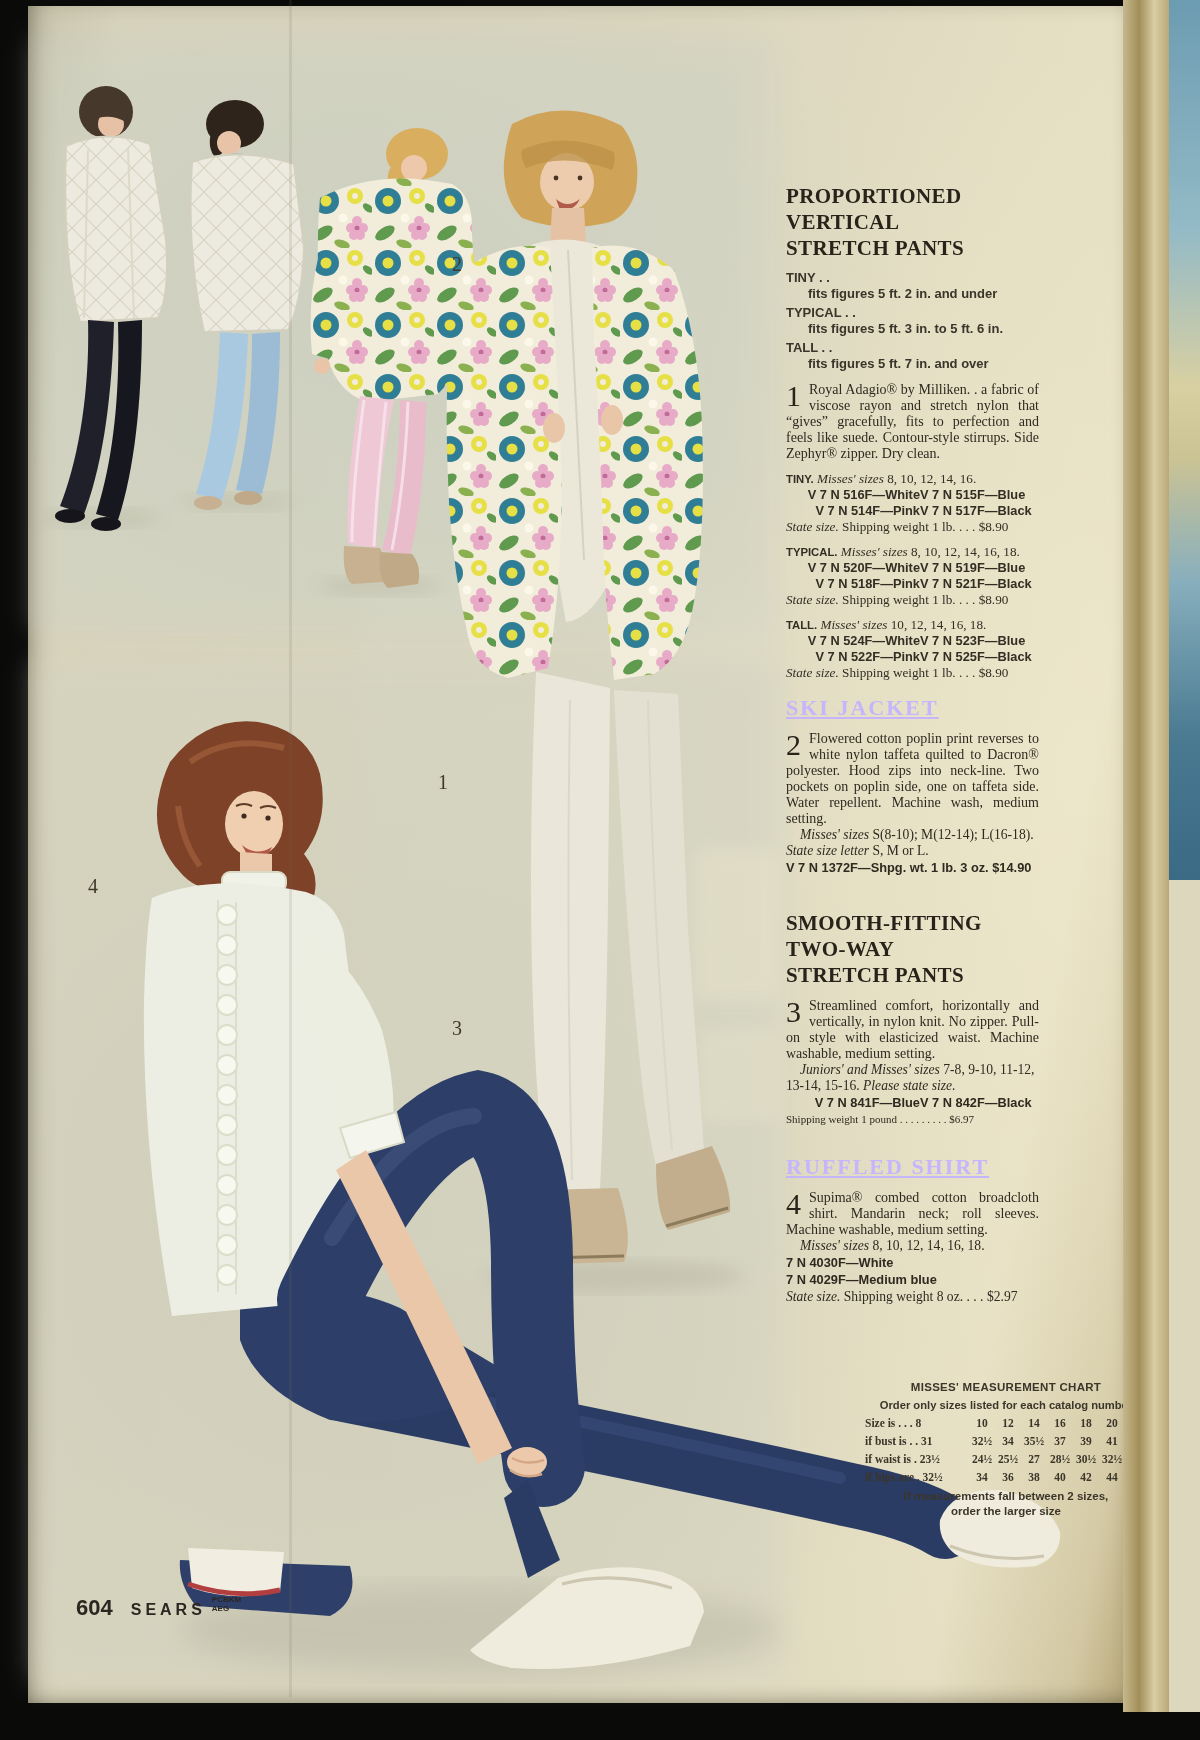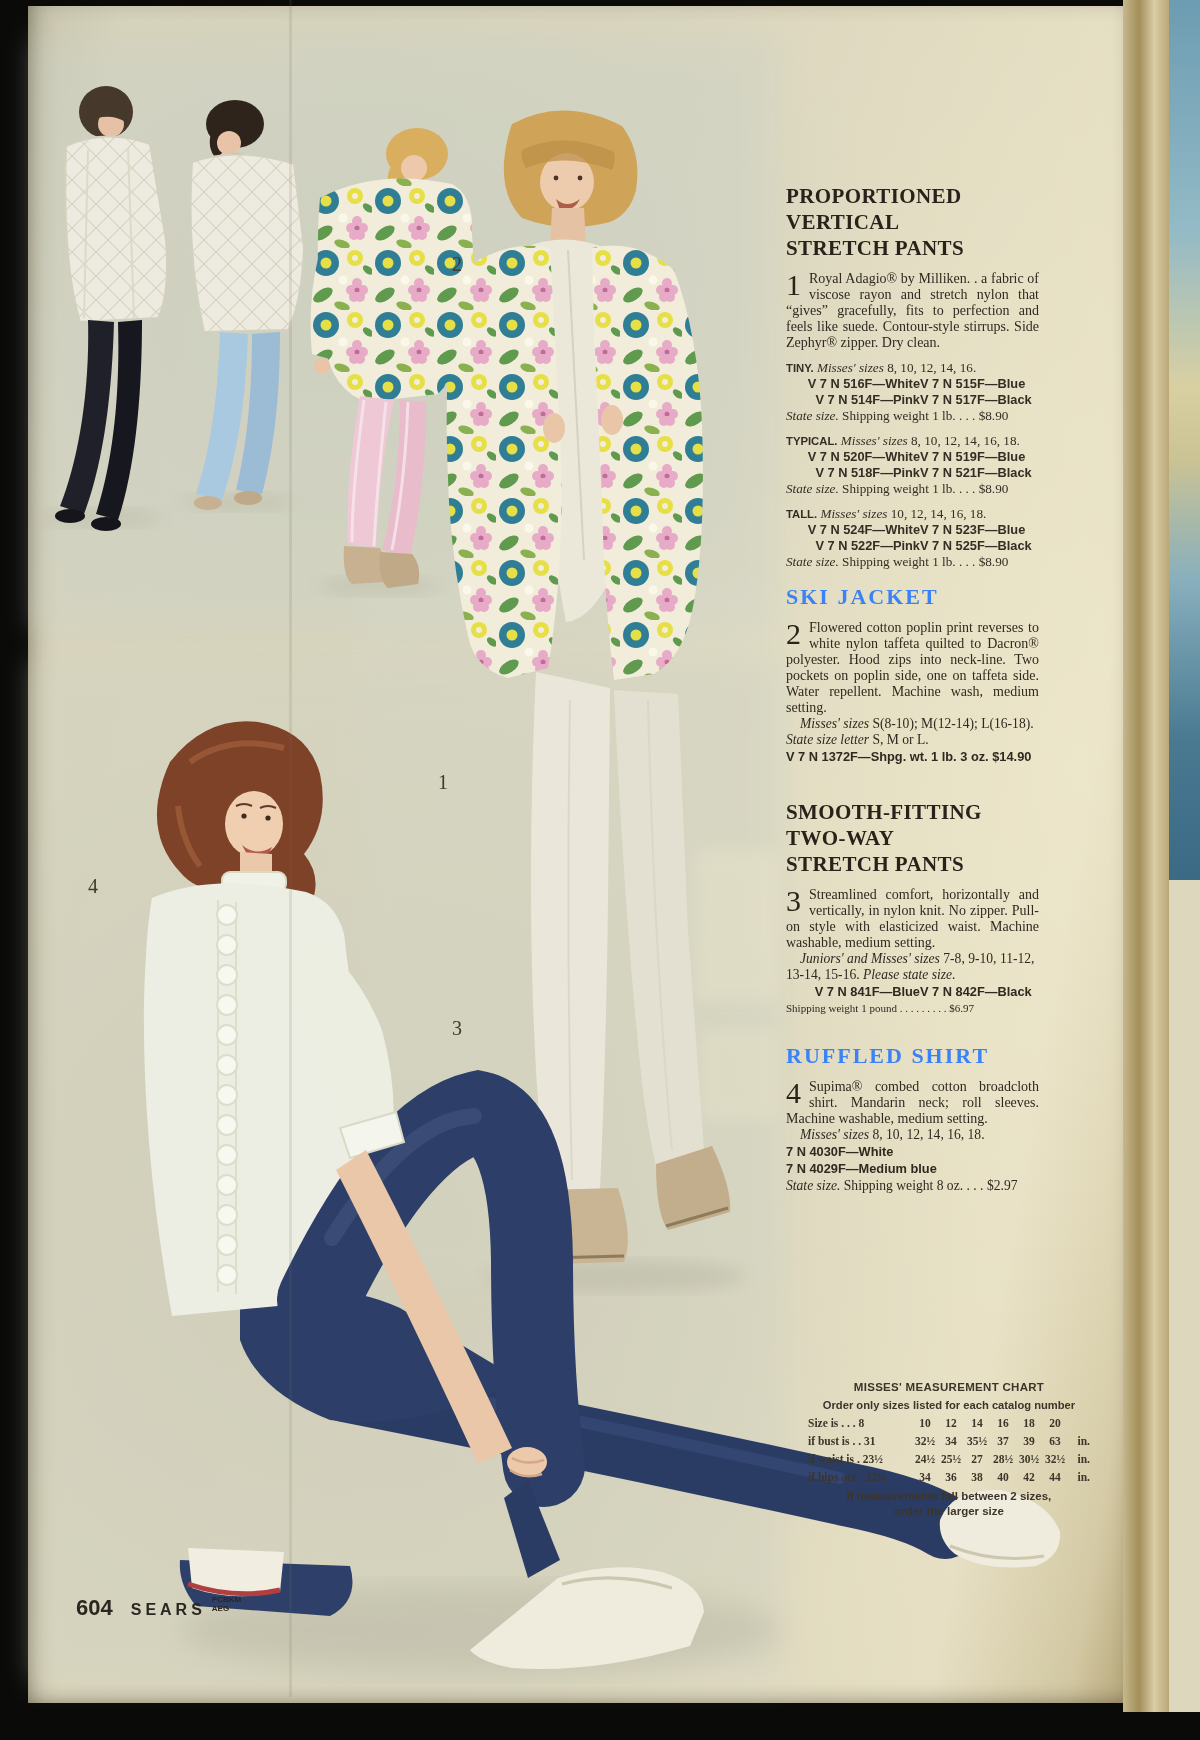--- a/index.html
+++ b/index.html
@@ -18,35 +18,35 @@
   .photo{position:absolute;left:0;top:0;width:1200px;height:1740px;}
   
   .curl{position:absolute;left:1123px;top:0;width:46px;height:1712px;
     background:linear-gradient(90deg,#c6b88e 0%,#a28e58 35%,#d9cda6 68%,#baa877 100%);}
   .next-page{position:absolute;left:1169px;top:0;width:31px;height:1712px;background:#ddd7bd;}
   .np-photo{position:absolute;left:0;top:0;width:100%;height:880px;
     background:linear-gradient(180deg,#6c9cb2 0%,#93bac6 26%,#d9d0a2 44%,#cbc394 52%,#88afbd 66%,#497a92 84%,#3a6a84 100%);}
   
   .col{position:absolute;left:786px;top:183px;width:253px;color:#2f2920;}
   .h1{font:700 21px/26px "Liberation Serif",serif;letter-spacing:.4px;color:#29221a;}
-  .h2{font:700 22px/26px "Liberation Serif",serif;letter-spacing:2px;color:#3b82f6;margin-top:14px;}
+  .h2{font:700 22px/26px "Liberation Serif",serif;letter-spacing:2px;color:#c4b5fd;margin-top:14px;text-decoration:underline;}
   .fits{margin-top:9px;font-family:"Liberation Sans",sans-serif;font-weight:700;
         font-size:13px;line-height:16px;color:#3a342a;}
   .fit-desc{padding-left:22px;margin-bottom:3px;}
   .item-para{margin-top:10px;font-size:14px;line-height:16px;text-align:justify;}
   .drop-no{float:left;font:400 30px/28px "Liberation Serif",serif;padding-right:8px;color:#2a231a;}
   .size-group{margin-top:9px;font-size:13.2px;line-height:16px;color:#332d24;}
   .sg-label{font-family:"Liberation Sans",sans-serif;font-weight:700;font-size:11.3px;}
   .it{font-style:italic;}
   .code-row{display:flex;font-family:"Liberation Sans",sans-serif;font-weight:700;font-size:12.8px;text-align:right;}
   .code-row span:first-child{width:134px;flex:none;}
   .sizes-para{font-size:13.6px;line-height:16px;text-indent:14px;}
   .code-line{font-family:"Liberation Sans",sans-serif;font-weight:700;font-size:12.8px;line-height:17px;} .mt26{margin-top:26px;} .mt34{margin-top:34px;}
   
-  .chart{position:absolute;left:808px;top:1378px;width:282px;
+  .chart{position:absolute;left:865px;top:1378px;width:282px;
     font-family:"Liberation Sans",sans-serif;font-weight:700;font-size:11.5px;
     line-height:18px;color:#3b352a;}
   .chart-title{text-align:center;letter-spacing:.3px;}
   .chart-sub{text-align:center;font-weight:700;font-size:11.2px;white-space:nowrap;}
   .crow{display:flex;white-space:nowrap;font-family:Liberation Serif, serif;}
   .clabel{width:104px;flex:none;}
   .cv{width:26px;flex:none;text-align:center;}
   .cu{width:22px;flex:none;text-align:right;}
   .chart-foot{text-align:center;line-height:15px;}
   .chart-foot.first{margin-top:3px;}
@@ -234,20 +234,28 @@
   <div class="pnum" style="left:452px;top:1018px;">3</div>
   <div class="pnum" style="left:88px;top:876px;">4</div>
 
   <div class="col">
     <div class="h1">
       <div>PROPORTIONED</div>
       <div>VERTICAL</div>
       <div>STRETCH PANTS</div>
     </div>
 
+    <div class="fits">
+      <div>TINY . .</div>
+      <div class="fit-desc">fits figures 5 ft. 2 in. and under</div>
+      <div>TYPICAL . .</div>
+      <div class="fit-desc">fits figures 5 ft. 3 in. to 5 ft. 6 in.</div>
+      <div>TALL . .</div>
+      <div class="fit-desc">fits figures 5 ft. 7 in. and over</div>
+    </div>
 
     <div class="item-para">
       <span class="drop-no">1</span>
       <span>Royal Adagio® by Milliken. . a fabric of viscose rayon and stretch nylon that “gives” gracefully, fits to perfection and feels like suede. Contour-style stirrups. Side Zephyr® zipper. Dry clean.</span>
     </div>
 
     <div class="size-group">
       <div>
         <span class="sg-label">TINY.</span>
         <span class="it">Misses' sizes</span>
@@ -361,21 +369,21 @@
         <span class="cv">20</span>
         <span class="cu"></span>
     </div>
     <div class="crow">
       <span class="clabel">if bust is . . 31</span>
         <span class="cv">32½</span>
         <span class="cv">34</span>
         <span class="cv">35½</span>
         <span class="cv">37</span>
         <span class="cv">39</span>
-        <span class="cv">63</span>
+        <span class="cv">41</span>
         <span class="cu">in.</span>
     </div>
     <div class="crow">
       <span class="clabel">if waist is . 23½</span>
         <span class="cv">24½</span>
         <span class="cv">25½</span>
         <span class="cv">27</span>
         <span class="cv">28½</span>
         <span class="cv">30½</span>
         <span class="cv">32½</span>

